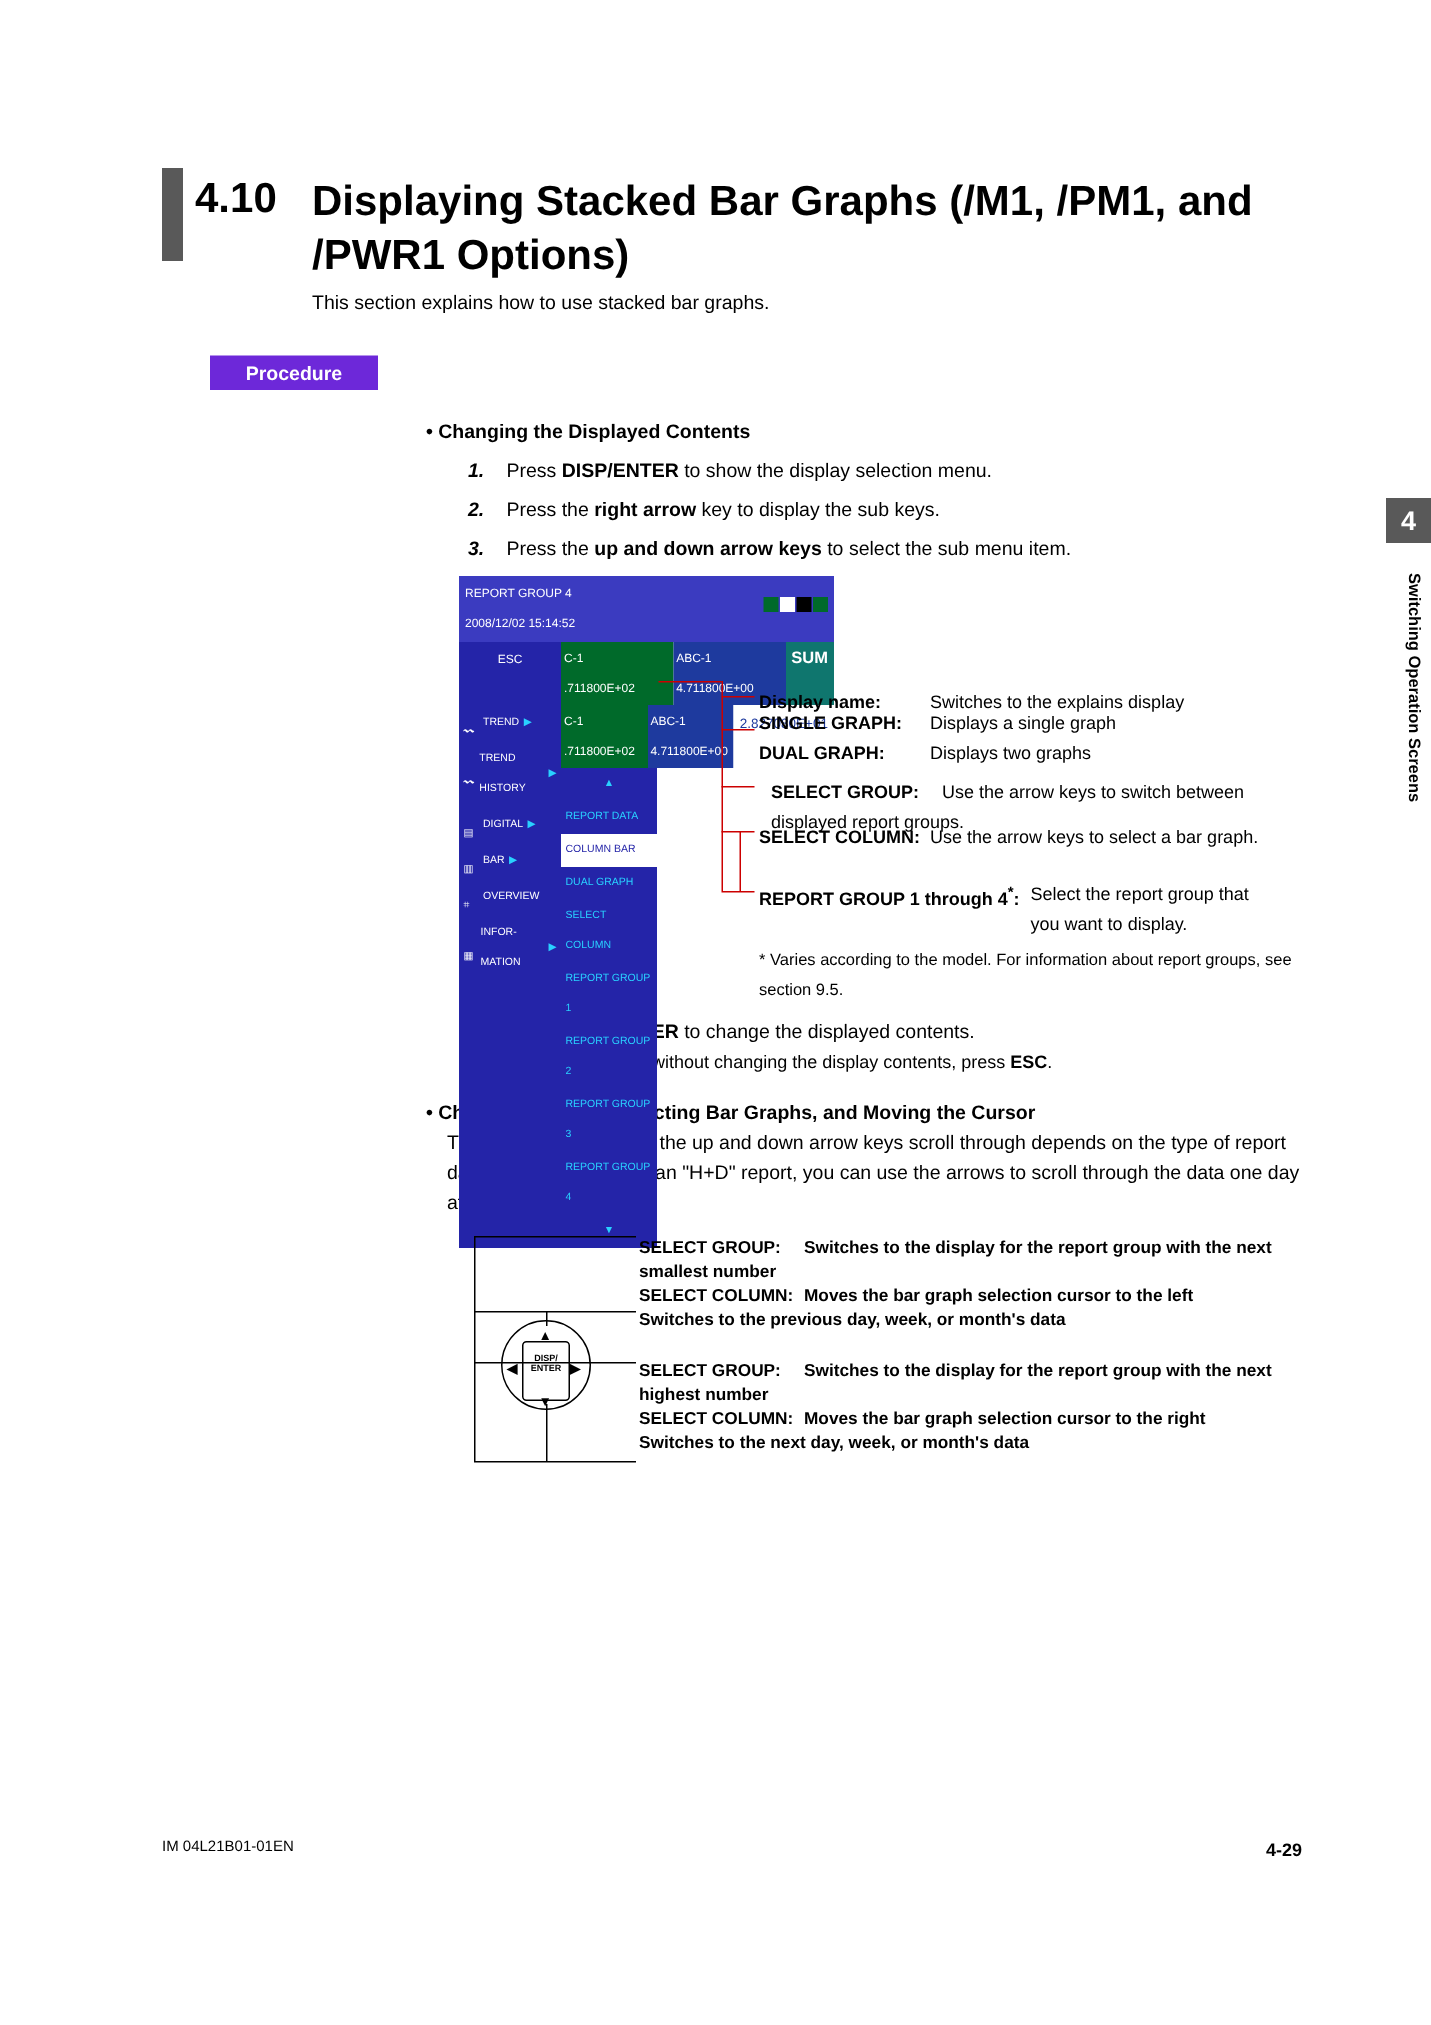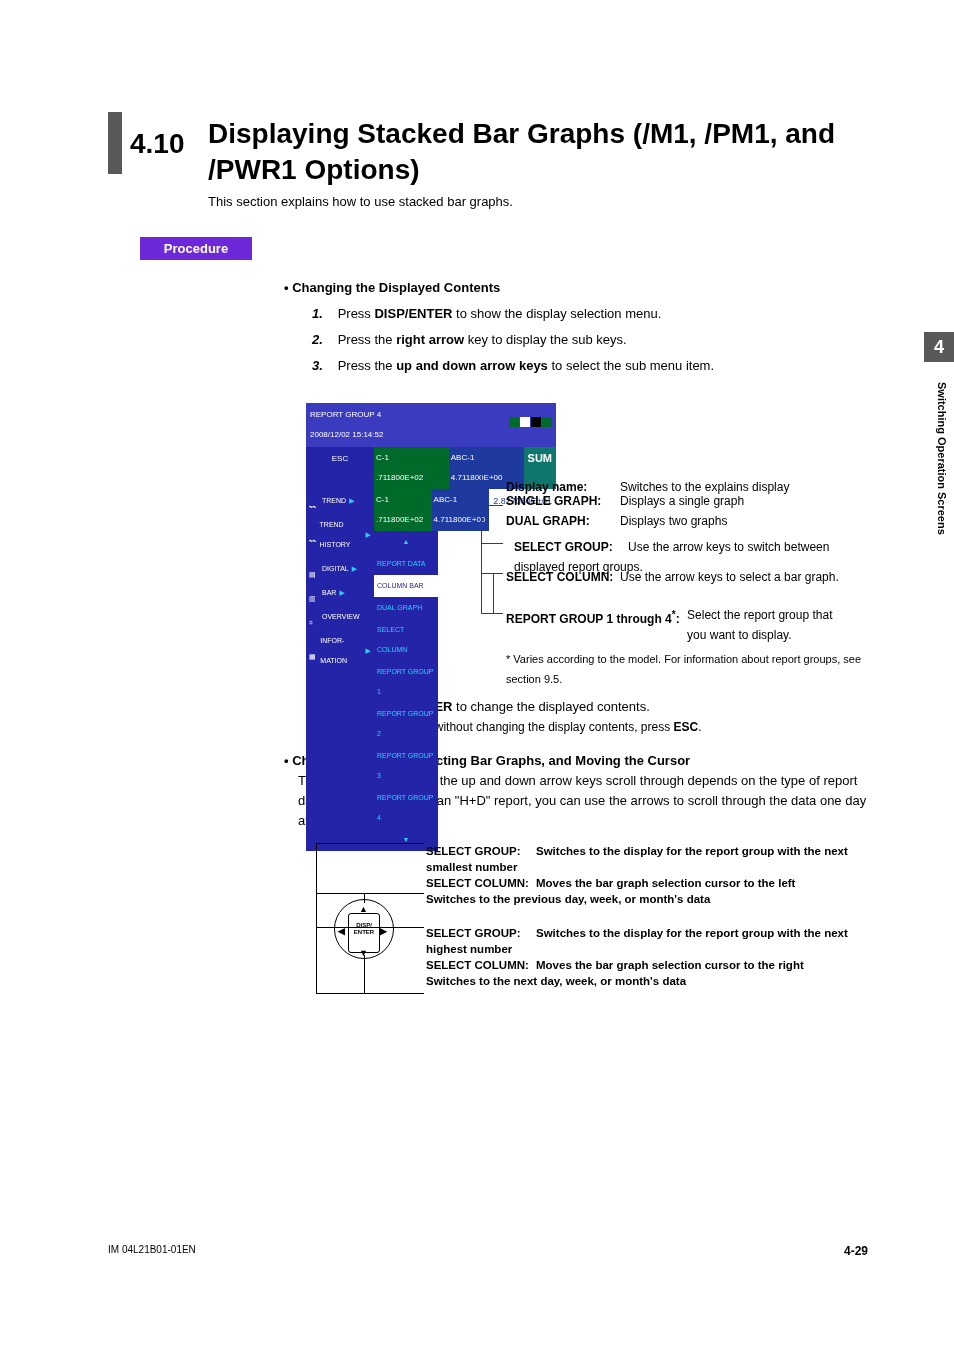--- a/index.html
+++ b/index.html
@@ -48,42 +48,41 @@
     flex-shrink: 0;
     margin-right: 8px;
     margin-top: 4px;
   }
   .secnum {
     font-size: 28px;
     font-weight: bold;
     width: 78px;
     flex-shrink: 0;
     padding-top: 8px;
-    margin-top: 12px;
   }
   .sectitle { font-size: 28px; font-weight: bold; line-height: 36px; padding-top: 8px; }
   .intro { font-size: 13px; margin-left: 100px; margin-top: 6px; }
   .proc {
     margin-top: 28px;
     margin-left: 32px;
     width: 112px;
     background: #6d28d9;
     color: #fff;
     font-weight: bold;
     font-size: 13px;
     text-align: center;
     padding: 4px 0;
   }
   .body { margin-left: 180px; margin-top: 18px; font-size: 13px; line-height: 20px; }
   .sub { font-weight: bold; margin-left: 10px; }
   .sub::before { content: "• "; margin-left: -14px; }
   .step { margin-left: 24px; margin-top: 6px; }
   .step .n { font-style: italic; font-weight: bold; display: inline-block; width: 22px; }
   .imgbox {
-    margin-top: 27px;
+    margin-top: 8px;
     margin-left: 18px;
     width: 560px;
     height: 280px;
     position: relative;
     font-size: 12px;
   }
   .screenshot {
     width: 250px;
     position: relative;
   }
@@ -148,21 +147,21 @@
   .key-center {
     position:absolute; left:18px; top:18px; width:30px; height:30px;
     border:1px solid #000; border-radius:3px; background:#fff;
     font-size:6px; text-align:center; line-height:7px; padding-top:8px;
   }
   .ktri { position:absolute; font-size:9px; }
   .aconn { position:absolute; background:#000; }
   .arow { margin-left:120px; }
   .alabel { display:inline-block; width:110px; }
   .footer {
-    position:absolute; bottom:92px; left:108px; width:760px;
+    position:absolute; bottom:110px; left:108px; width:760px;
     font-size:10px; display:flex; justify-content:space-between;
   }
   .footer .pn { font-weight:bold; font-size:12px; }
 </style>
 </head>
 <body>
 
 <div class="tab">4</div>
 <div class="sidetext">Switching Operation Screens</div>
 

